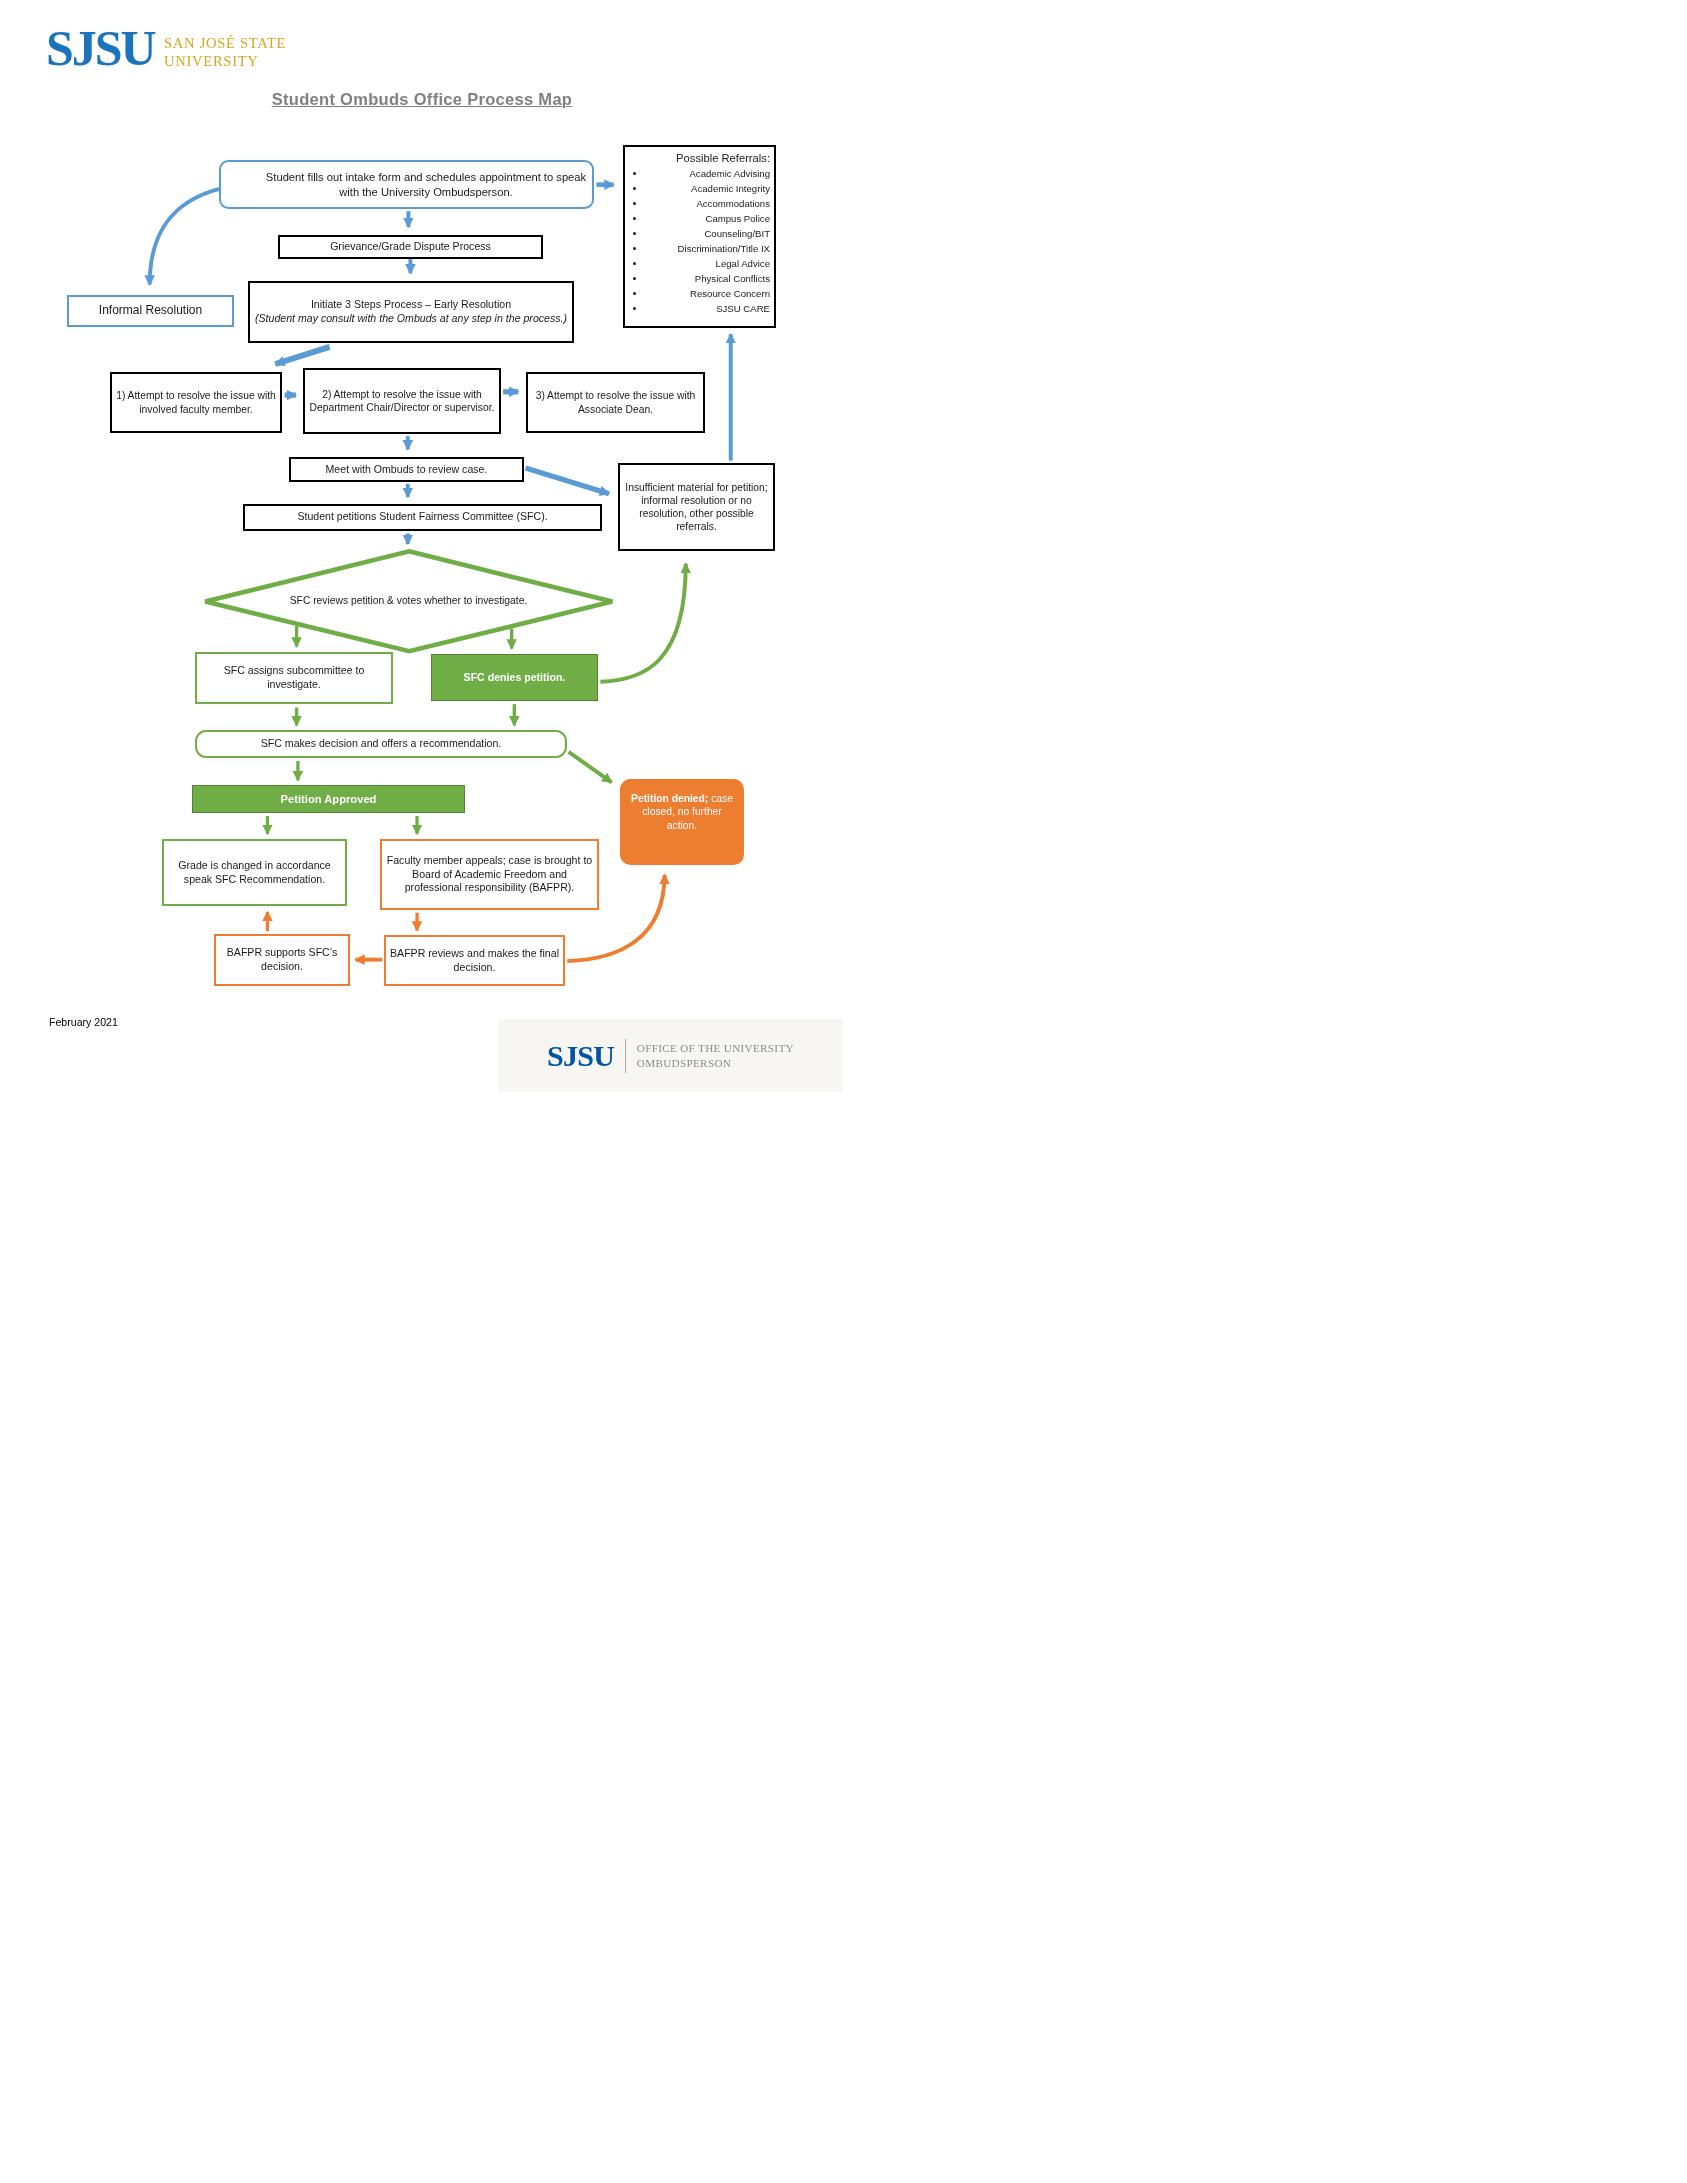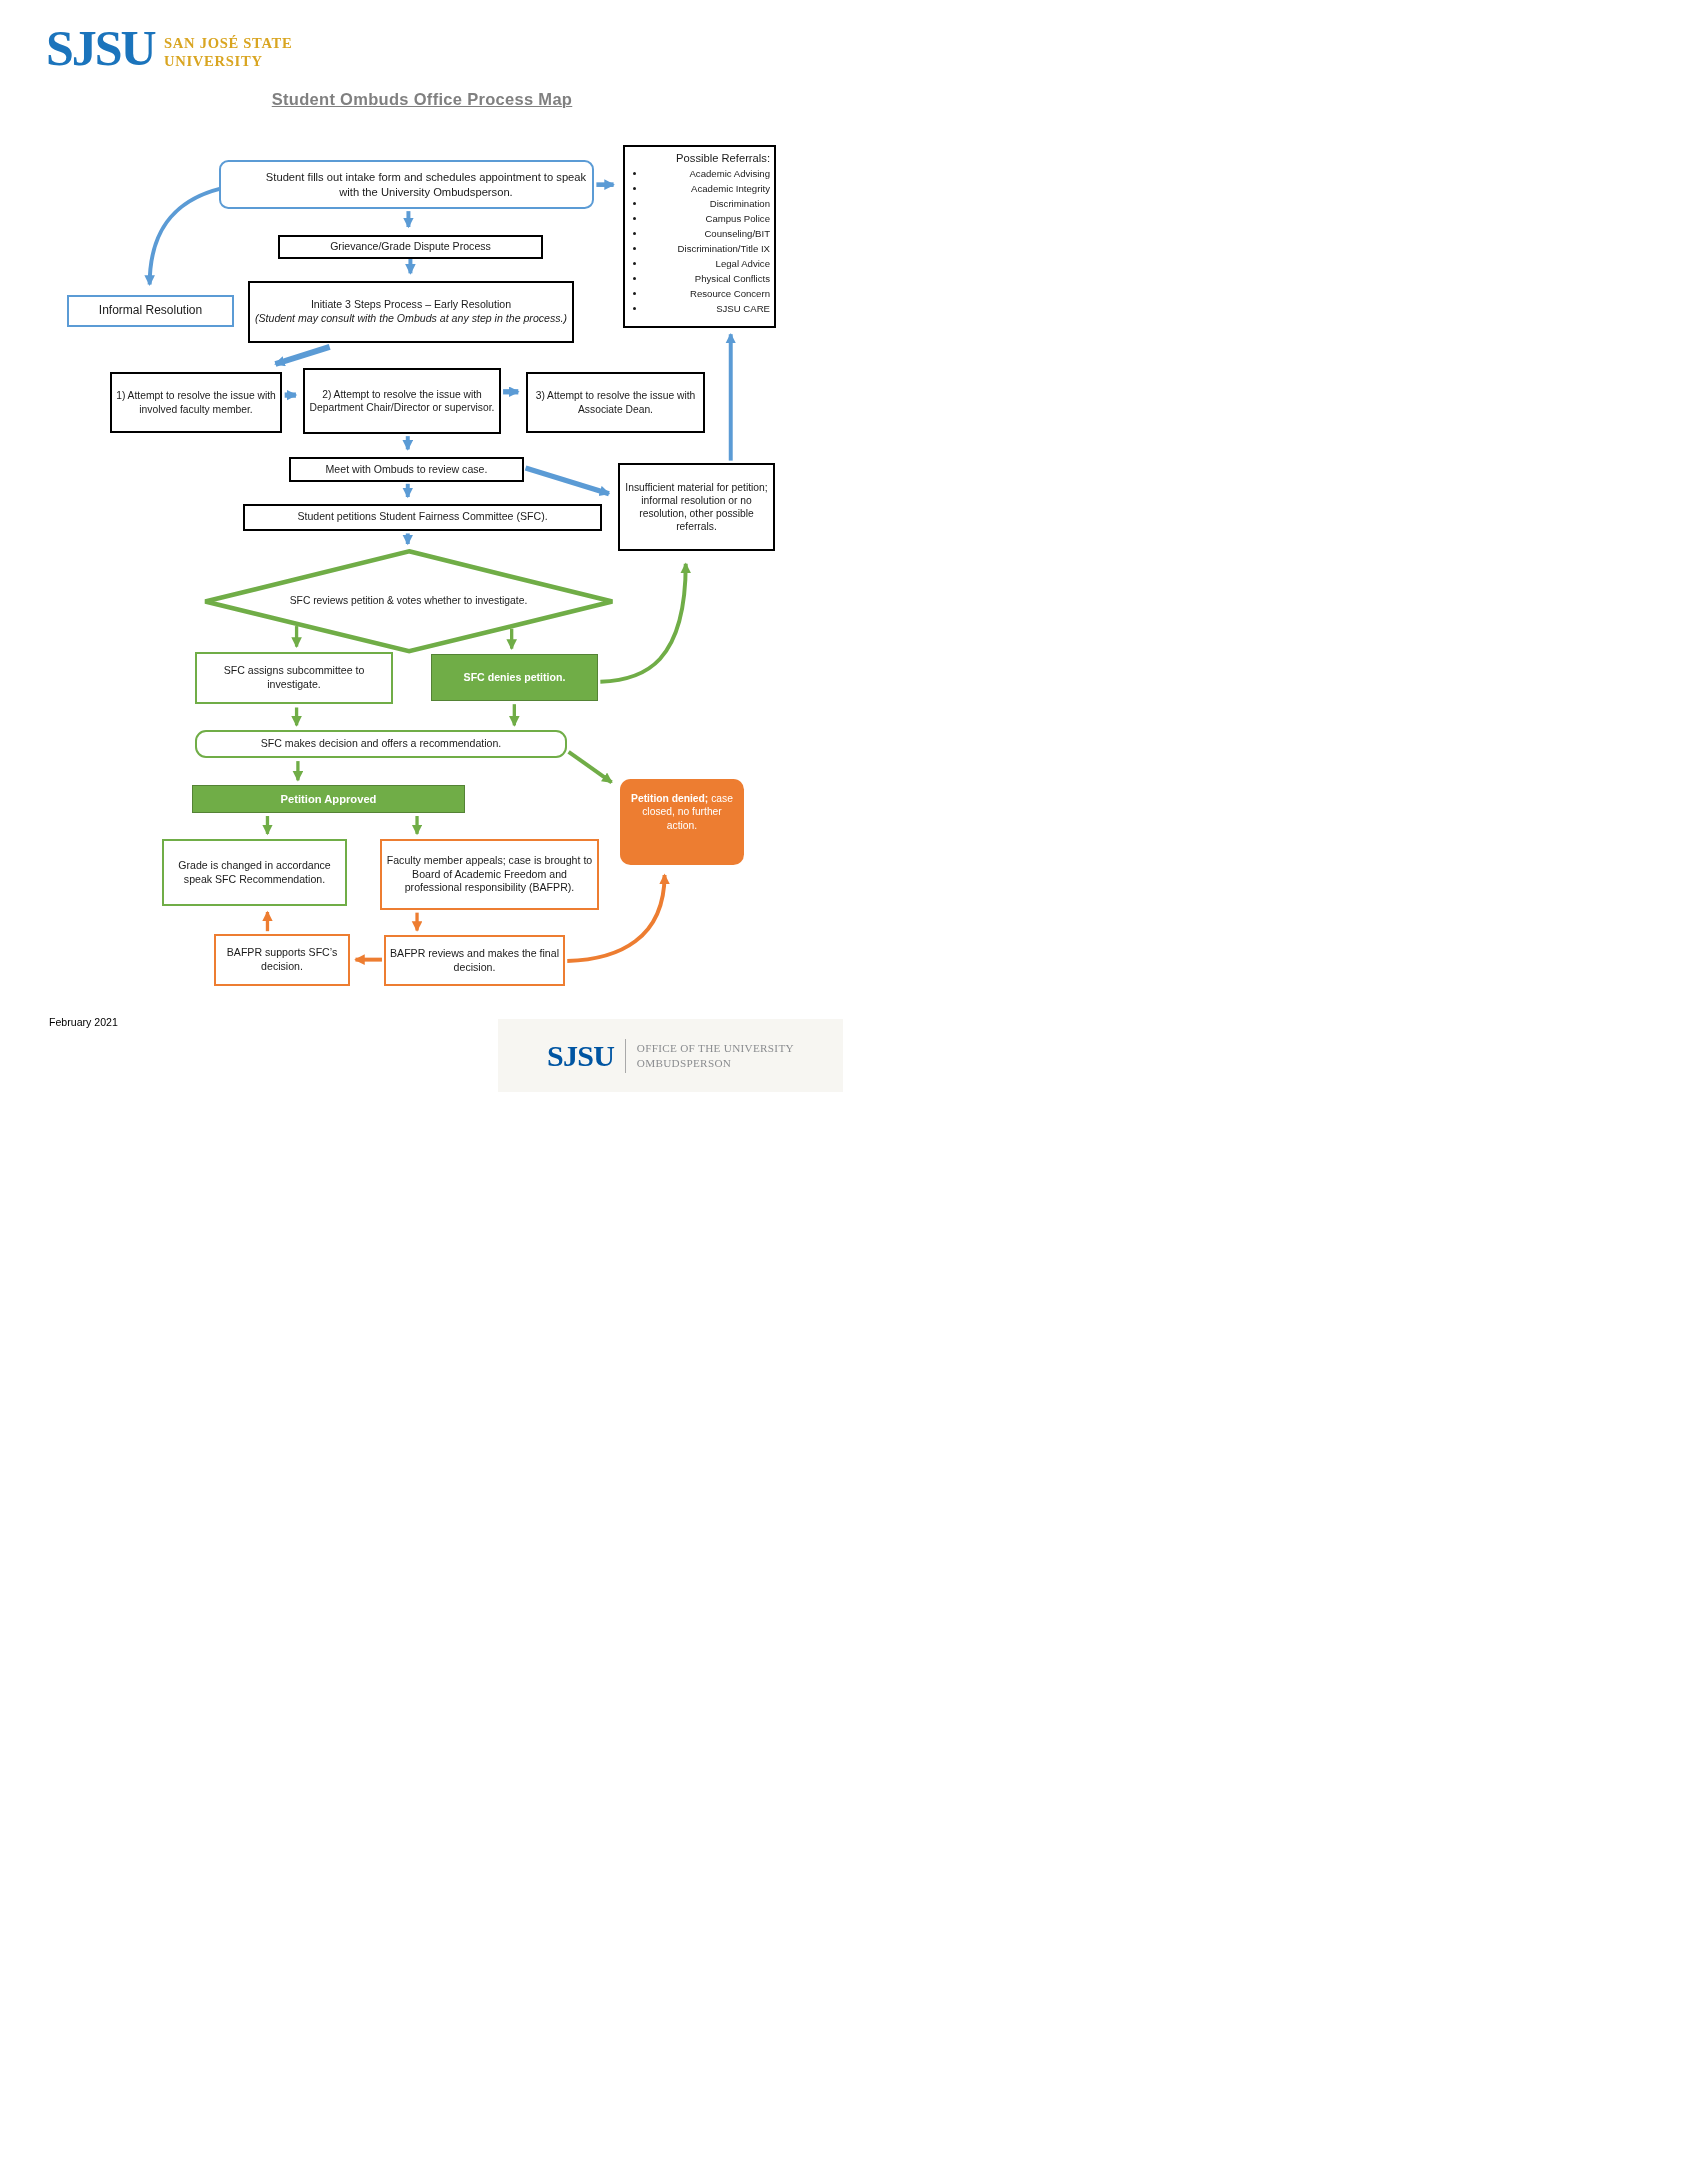--- a/index.html
+++ b/index.html
@@ -2,21 +2,21 @@
 <html style="font-size:10.6px"><head>
 <meta charset="utf-8">
 <style>
   html,body{margin:0;padding:0;background:#ffffff;}
   #canvas{position:relative;width:844px;height:1092px;background:#fff;
           font-family:"Liberation Sans", sans-serif;color:#1a1a1a;overflow:hidden;}
   
   .sjsu-top{position:absolute;left:46px;top:22.5px;font-family:"Liberation Serif",serif;
             font-weight:bold;font-size:50px;line-height:1;color:#1b74bc;letter-spacing:-2px;}
   .sjsu-top-words{position:absolute;left:164px;top:34px;font-family:"Liberation Serif",serif;
-            color:#d9a521;font-size:14.6px;line-height:18px;letter-spacing:0.7px;font-weight:bold;}
+            color:#d9a521;font-size:14.6px;line-height:18px;letter-spacing:0.7px;font-weight:normal;}
   
   .map-title{position:absolute;left:0;top:90px;width:100%;text-align:center;
              font-size:16.5px;font-weight:bold;color:#808080;text-decoration:underline;
              text-decoration-thickness:1.3px;letter-spacing:0.3px;}
   
   .node{position:absolute;box-sizing:border-box;display:flex;flex-direction:column;
         align-items:center;justify-content:center;text-align:center;background:#fff;
         font-size:10.6px;line-height:1.28;z-index:2;padding:2.6px 4px;}
   .black-box{border:2px solid #000;}
   .blue-pill{background:#5b9bd5;border:1.3px solid #41719c;border-radius:6px;color:#fff;
@@ -105,21 +105,21 @@
 
   <div class="node blue-pill" style="left:303px;top:126px;width:196px;height:33px;margin-top:37px;">Initial Consultation</div>
 
   <div class="node blue-round" style="left:219px;top:160px;width:375px;height:49px;">Student fills out intake form and schedules appointment to speak with the University Ombudsperson.</div>
 
   <div class="referrals">
     <h3>Possible Referrals:</h3>
     <ul>
         <li>Academic Advising</li>
         <li>Academic Integrity</li>
-        <li>Discrimination</li>
+        <li>Accommodations</li>
         <li>Campus Police</li>
         <li>Counseling/BIT</li>
         <li>Discrimination/Title IX</li>
         <li>Legal Advice</li>
         <li>Physical Conflicts</li>
         <li>Resource Concern</li>
         <li>SJSU CARE</li>
       </ul>
   </div>
 

